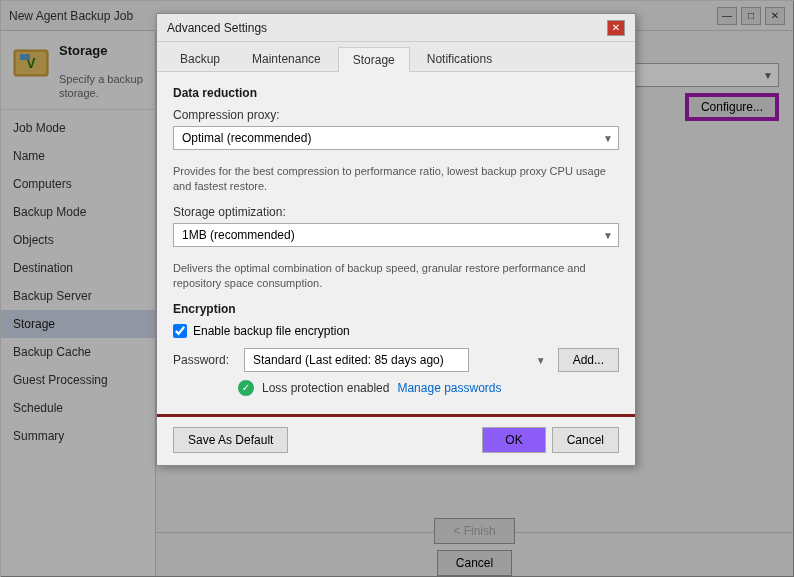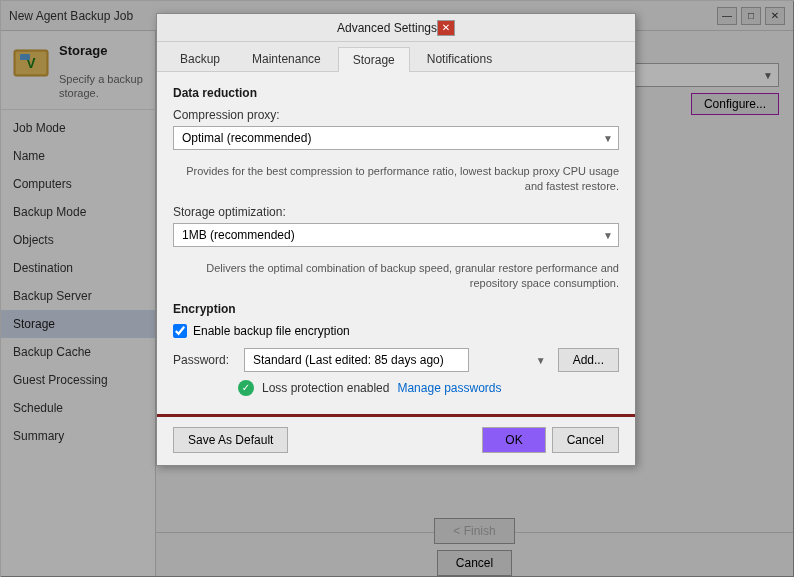--- a/index.html
+++ b/index.html
@@ -131,21 +131,21 @@
 
     .configure-row {
       display: flex;
       justify-content: flex-end;
       margin-bottom: 8px;
     }
 
     .configure-btn {
       padding: 3px 12px;
       background: #e1e1e1;
-      border: 1px solid #a21caf;
+      border: 4px solid #a21caf;
       cursor: pointer;
       font-size: 12px;
     }
 
     .recommend-text {
       font-size: 11px;
       color: #333;
       line-height: 1.4;
       margin-bottom: 8px;
     }
@@ -215,21 +215,21 @@
       box-shadow: 2px 2px 8px rgba(0,0,0,0.3);
       z-index: 20;
     }
 
     .dialog-title-bar {
       background: #e8e8e8;
       height: 28px;
       display: flex;
       align-items: center;
       padding: 0 10px;
-      justify-content: center;
+      justify-content: space-between;
       border-bottom: 1px solid #ccc;
     }
     .dialog-title {
       font-size: 12px;
       color: #1a1a1a;
       font-weight: 500;
     }
     .dialog-close {
       width: 18px;
       height: 16px;
@@ -308,21 +308,20 @@
       font-size: 10px;
       color: #666;
       pointer-events: none;
     }
 
     .help-text {
       font-size: 11px;
       color: #555;
       margin-bottom: 10px;
       line-height: 1.4;
-      text-align: right;
     }
 
     .encryption-section {}
 
     .checkbox-row {
       display: flex;
       align-items: center;
       gap: 6px;
       margin-bottom: 10px;
     }

